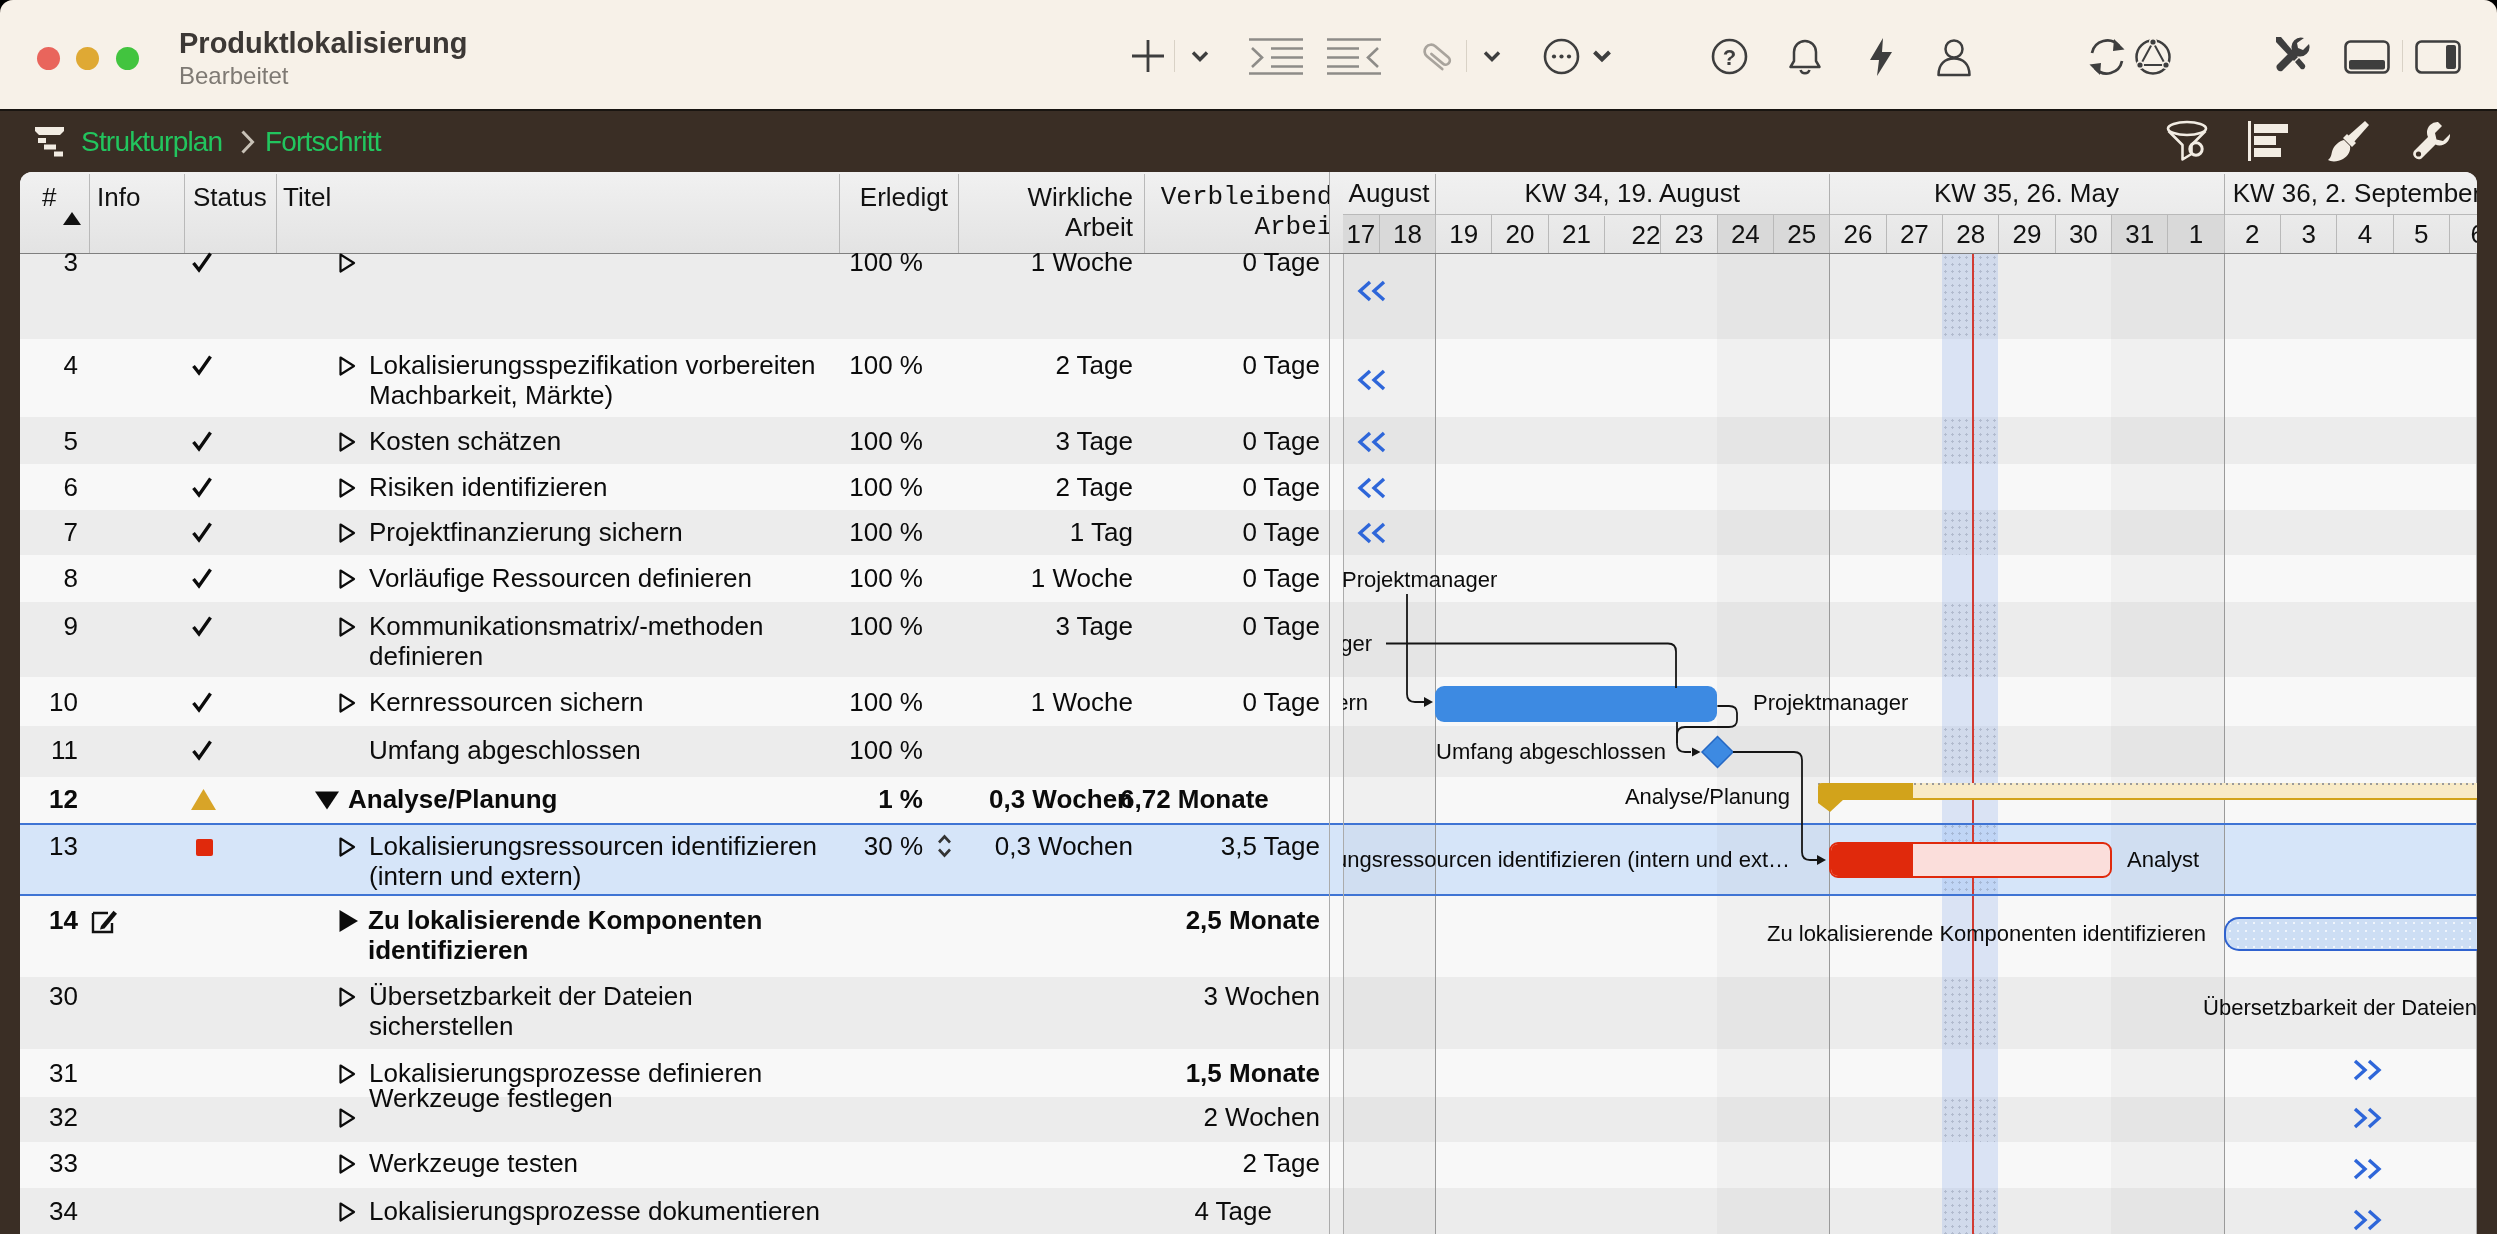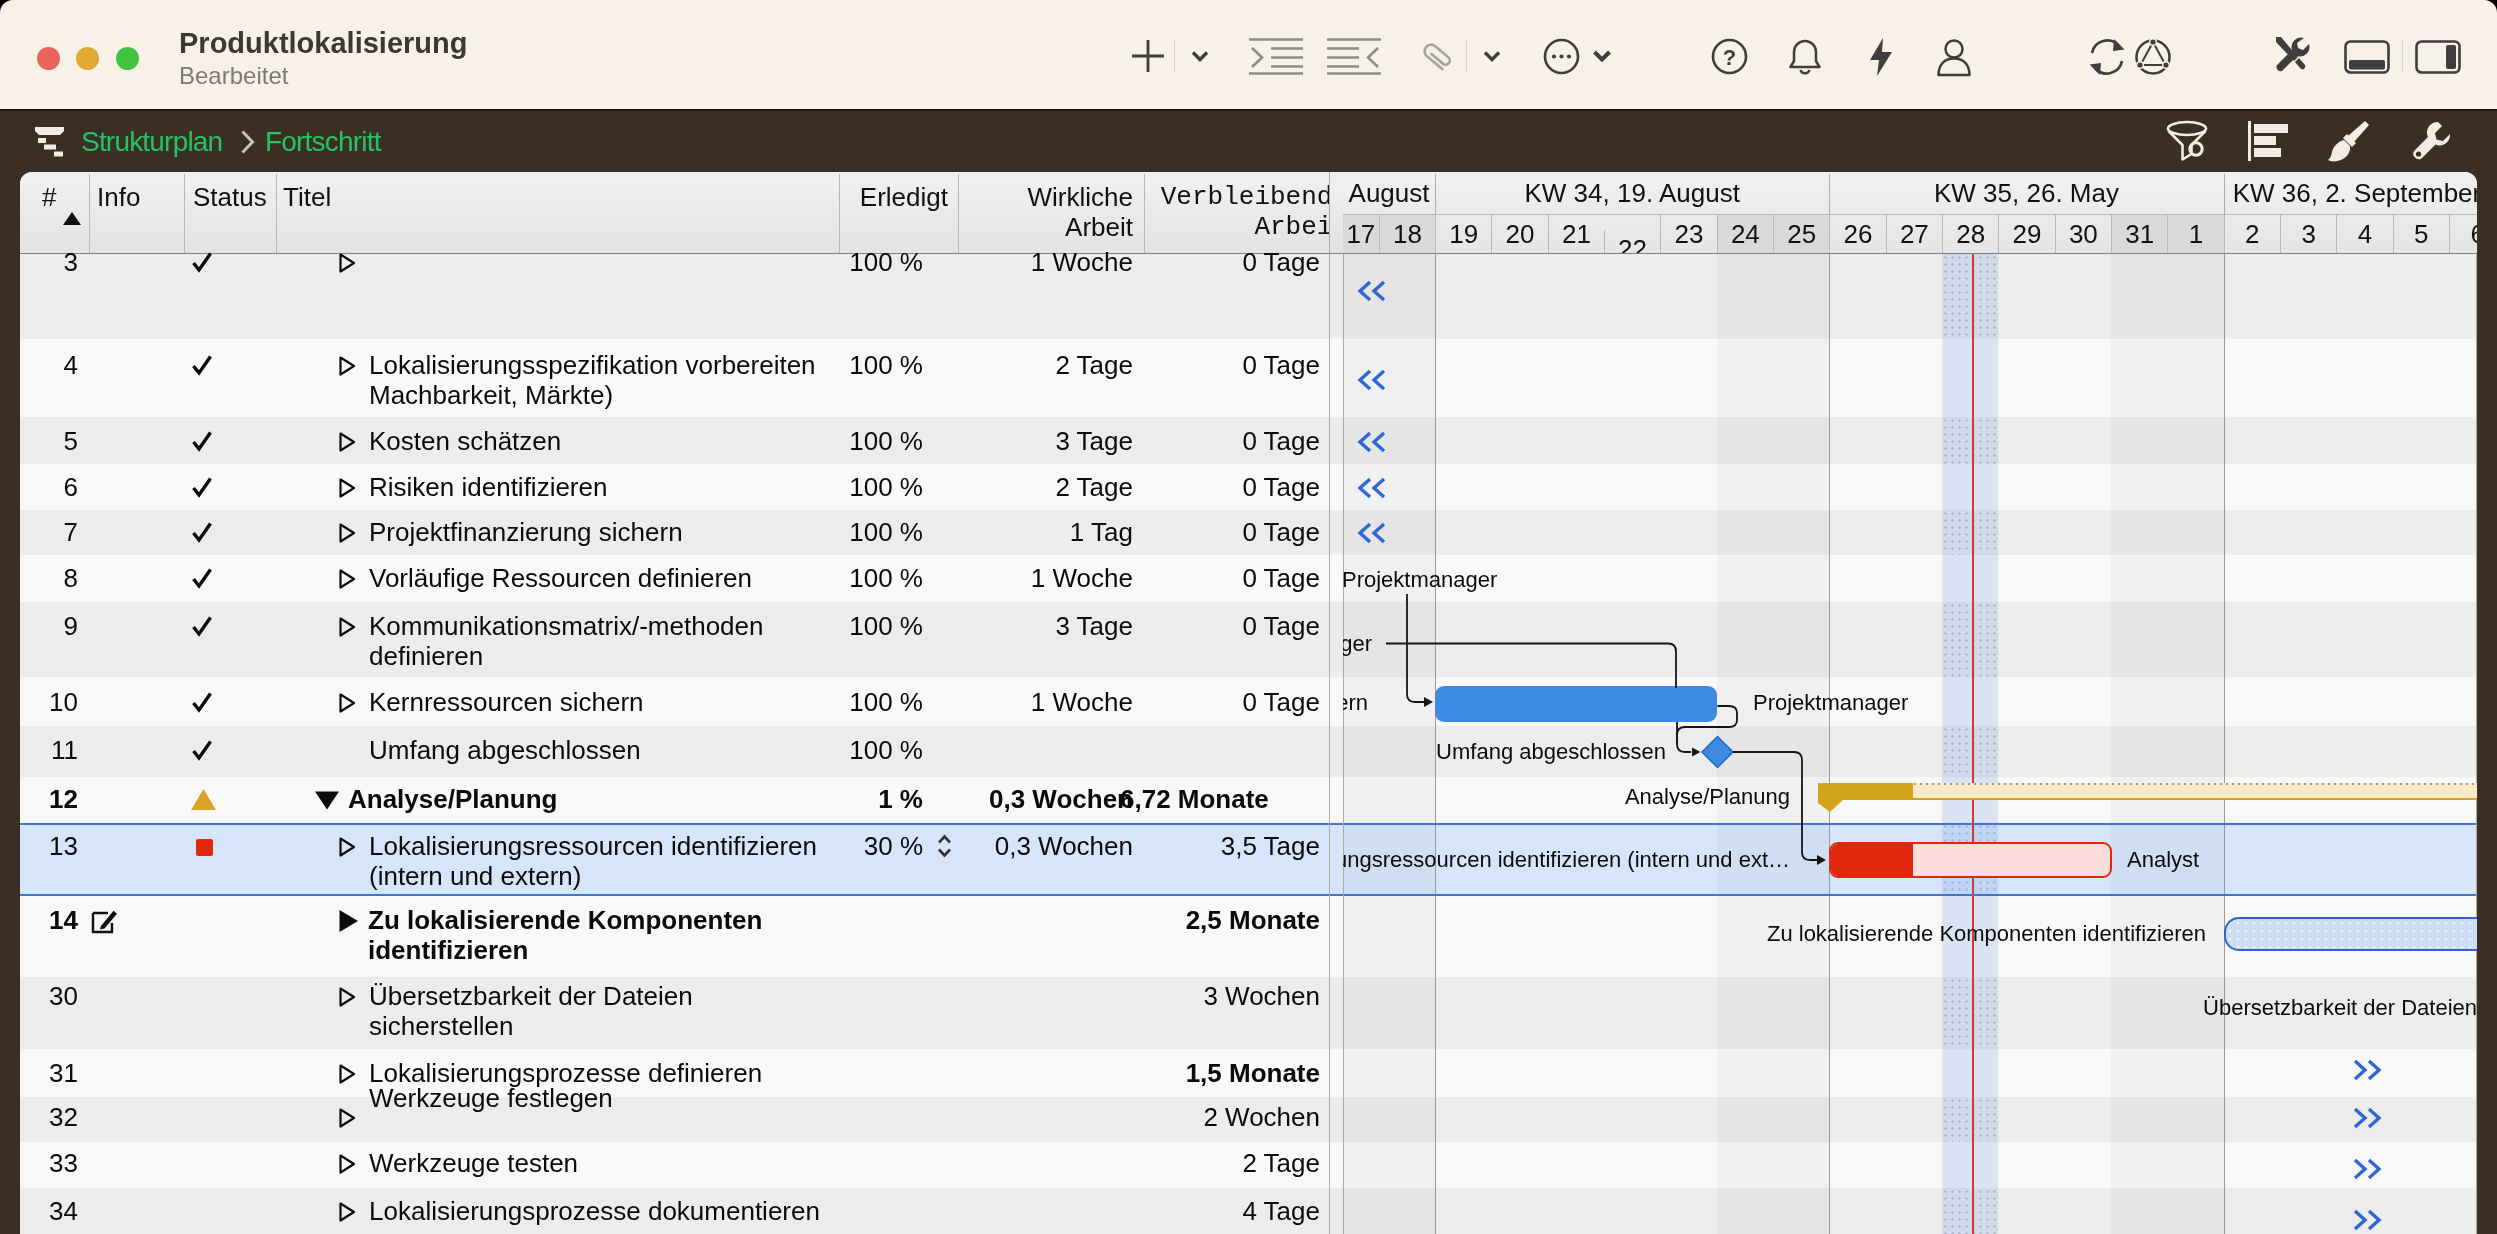--- a/index.html
+++ b/index.html
@@ -200,21 +200,21 @@
 <div class="hdr-lbl r" style="left:893px;top:10px;width:220px;">Wirkliche<br>Arbeit</div>
 <div class="hdr-lbl r" style="left:1068px;top:10px;width:260px;font-family:Liberation Mono, monospace;">Verbleibende<br>Arbeit</div>
 <div class="abs" style="left:1309px;top:0;width:14px;height:81px;background:linear-gradient(#f1f1f1,#e3e3e3);"></div>
 <div class="abs" style="left:1309px;top:0;width:1px;height:81px;background:#ababab;"></div>
 <div class="abs" style="left:1323px;top:0;width:1134px;height:81px;background:linear-gradient(#f1f1f1,#e5e5e5);overflow:hidden;">
 <div class="abs" style="left:0px;top:43px;width:35.73px;height:38px;background:#d9d9d9;color:#111;font-size:26px;text-align:center;line-height:38px;">17</div>
 <div class="abs" style="left:35.73px;top:43px;width:56.33px;height:38px;background:#d9d9d9;border-left:1px solid #b9b9b9;color:#111;font-size:26px;text-align:center;line-height:38px;">18</div>
 <div class="abs" style="left:92.06px;top:43px;width:56.33px;height:38px;background:transparent;border-left:1px solid #b9b9b9;color:#111;font-size:26px;text-align:center;line-height:38px;">19</div>
 <div class="abs" style="left:148.39px;top:43px;width:56.33px;height:38px;background:transparent;border-left:1px solid #b9b9b9;color:#111;font-size:26px;text-align:center;line-height:38px;">20</div>
 <div class="abs" style="left:204.72px;top:43px;width:56.33px;height:38px;background:transparent;border-left:1px solid #b9b9b9;color:#111;font-size:26px;text-align:center;line-height:38px;">21</div>
-<div class="abs" style="left:261.05px;top:58px;width:56.33px;height:38px;background:transparent;border-left:1px solid #b9b9b9;color:#111;font-size:26px;text-align:left;line-height:38px;padding-left:13px;">22</div>
+<div class="abs" style="left:261.05px;top:44px;width:56.33px;height:38px;background:transparent;border-left:1px solid #b9b9b9;color:#111;font-size:26px;text-align:right;line-height:38px;padding-left:13px;">22</div>
 <div class="abs" style="left:317.38px;top:43px;width:56.33px;height:38px;background:transparent;border-left:1px solid #b9b9b9;color:#111;font-size:26px;text-align:center;line-height:38px;">23</div>
 <div class="abs" style="left:373.71px;top:43px;width:56.33px;height:38px;background:#d9d9d9;border-left:1px solid #b9b9b9;color:#111;font-size:26px;text-align:center;line-height:38px;">24</div>
 <div class="abs" style="left:430.04px;top:43px;width:56.33px;height:38px;background:#d9d9d9;border-left:1px solid #b9b9b9;color:#111;font-size:26px;text-align:center;line-height:38px;">25</div>
 <div class="abs" style="left:486.37px;top:43px;width:56.33px;height:38px;background:transparent;border-left:1px solid #b9b9b9;color:#111;font-size:26px;text-align:center;line-height:38px;">26</div>
 <div class="abs" style="left:542.7px;top:43px;width:56.33px;height:38px;background:transparent;border-left:1px solid #b9b9b9;color:#111;font-size:26px;text-align:center;line-height:38px;">27</div>
 <div class="abs" style="left:599.03px;top:43px;width:56.33px;height:38px;background:transparent;border-left:1px solid #b9b9b9;color:#111;font-size:26px;text-align:center;line-height:38px;">28</div>
 <div class="abs" style="left:655.36px;top:43px;width:56.33px;height:38px;background:transparent;border-left:1px solid #b9b9b9;color:#111;font-size:26px;text-align:center;line-height:38px;">29</div>
 <div class="abs" style="left:711.69px;top:43px;width:56.33px;height:38px;background:transparent;border-left:1px solid #b9b9b9;color:#111;font-size:26px;text-align:center;line-height:38px;">30</div>
 <div class="abs" style="left:768.02px;top:43px;width:56.33px;height:38px;background:#d9d9d9;border-left:1px solid #b9b9b9;color:#111;font-size:26px;text-align:center;line-height:38px;">31</div>
 <div class="abs" style="left:824.35px;top:43px;width:56.33px;height:38px;background:#d9d9d9;border-left:1px solid #b9b9b9;color:#111;font-size:26px;text-align:center;line-height:38px;">1</div>
@@ -381,21 +381,21 @@
 <svg class="abs" style="left:318px;top:981px;" width="19" height="22" viewBox="0 0 19 22">
           <path d="M2.5 2.5 L16 11 L2.5 19.5 Z" fill="none" stroke="#0b0b0b" stroke-width="2.2" stroke-linejoin="round"></path>
         </svg>
 <div class="cell " style="top:977px;left:349px;">Werkzeuge testen</div>
 <div class="cell " style="top:977px;left:1100px;width:200px;text-align:right;">2 Tage</div>
 <div class="cell " style="top:1025px;left:-2px;width:60px;text-align:right;">34</div>
 <svg class="abs" style="left:318px;top:1029px;" width="19" height="22" viewBox="0 0 19 22">
           <path d="M2.5 2.5 L16 11 L2.5 19.5 Z" fill="none" stroke="#0b0b0b" stroke-width="2.2" stroke-linejoin="round"></path>
         </svg>
 <div class="cell " style="top:1025px;left:349px;text-align:center;">Lokalisierungsprozesse dokumentieren</div>
-<div class="cell " style="top:1025px;left:1100px;width:200px;text-align:right;">4 Tage</div>
+<div class="cell " style="top:1025px;left:1052px;width:200px;text-align:right;">4 Tage</div>
 <div class="abs" style="left:1323px;top:82px;width:1134px;height:980px;overflow:hidden;">
 <svg class="abs" style="left:14px;top:26px;" width="30" height="22" viewBox="0 0 30 22">
             <path d="M13 2 L3 11 L13 20 M27 2 L17 11 L27 20" stroke="#2e66d9" stroke-width="3.4" fill="none"></path>
           </svg>
 <svg class="abs" style="left:14px;top:115px;" width="30" height="22" viewBox="0 0 30 22">
             <path d="M13 2 L3 11 L13 20 M27 2 L17 11 L27 20" stroke="#2e66d9" stroke-width="3.4" fill="none"></path>
           </svg>
 <svg class="abs" style="left:14px;top:176.8px;" width="30" height="22" viewBox="0 0 30 22">
             <path d="M13 2 L3 11 L13 20 M27 2 L17 11 L27 20" stroke="#2e66d9" stroke-width="3.4" fill="none"></path>
           </svg>

